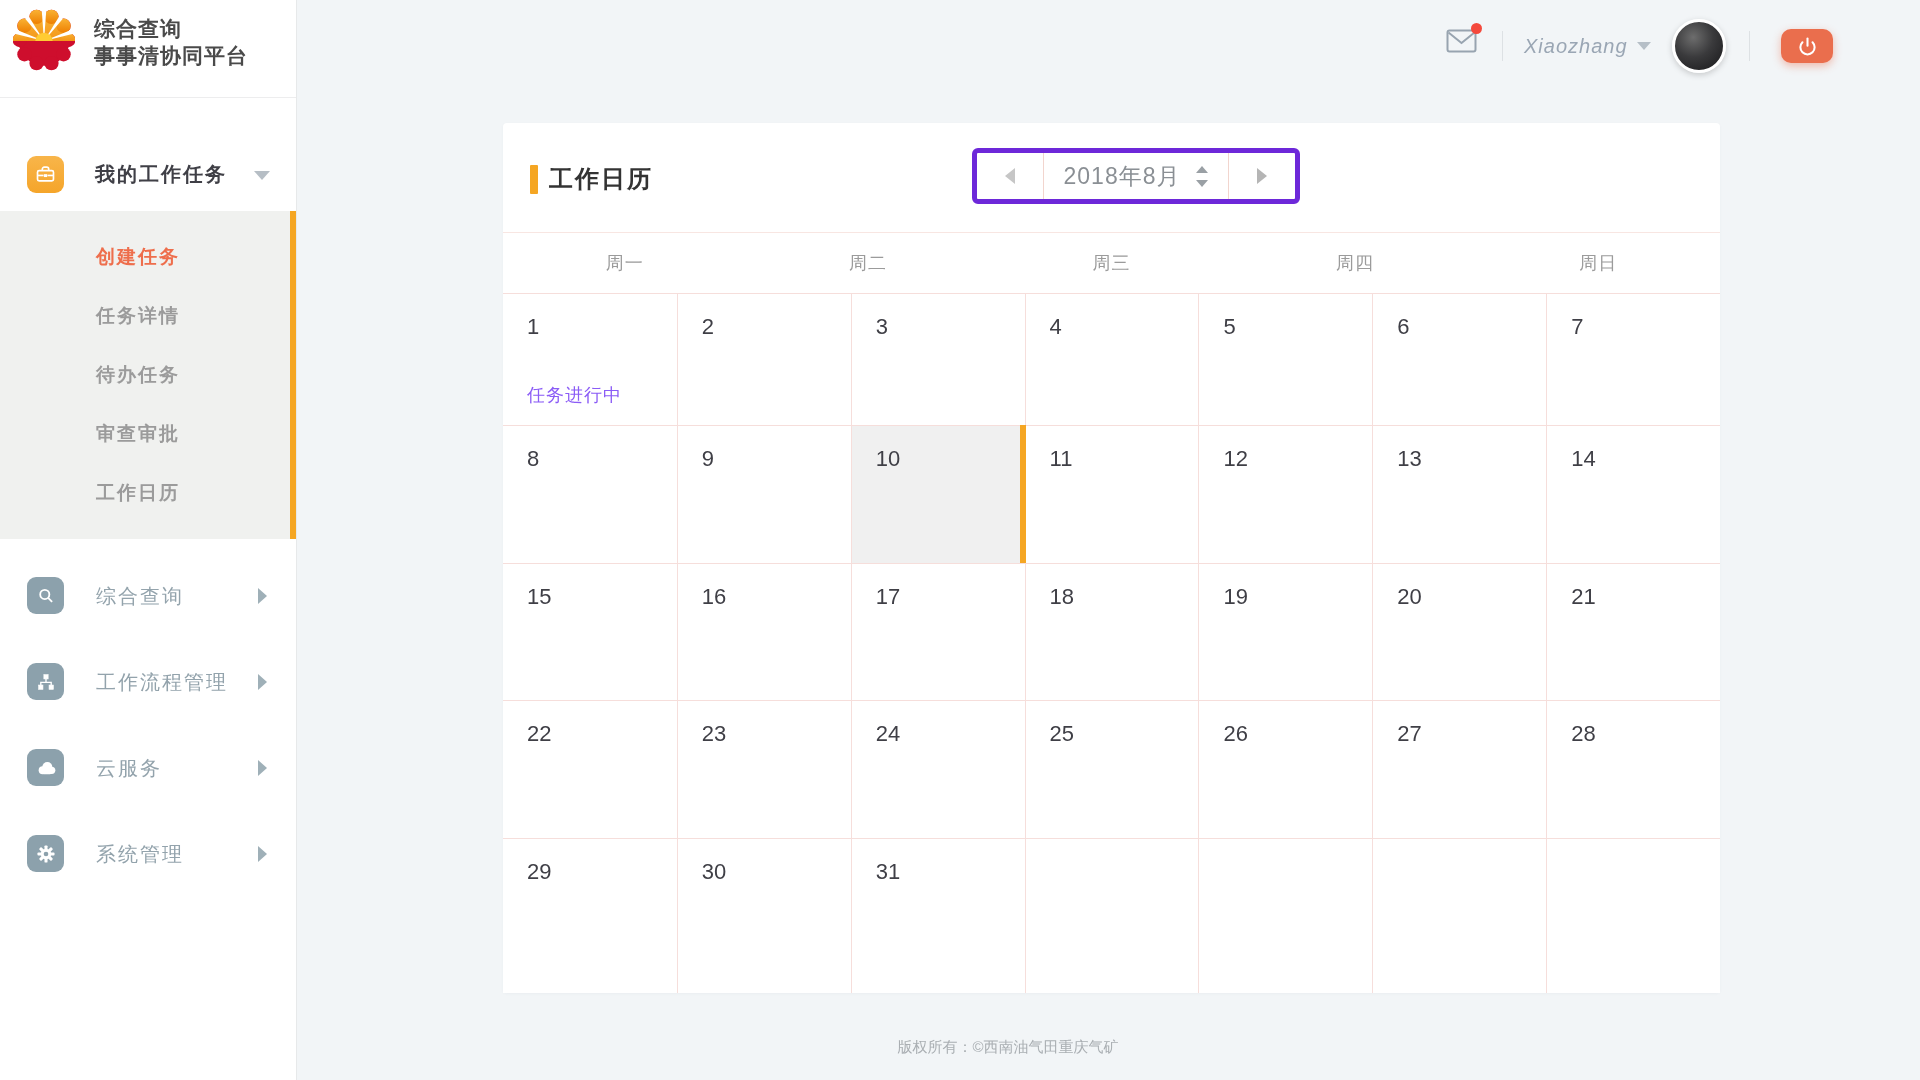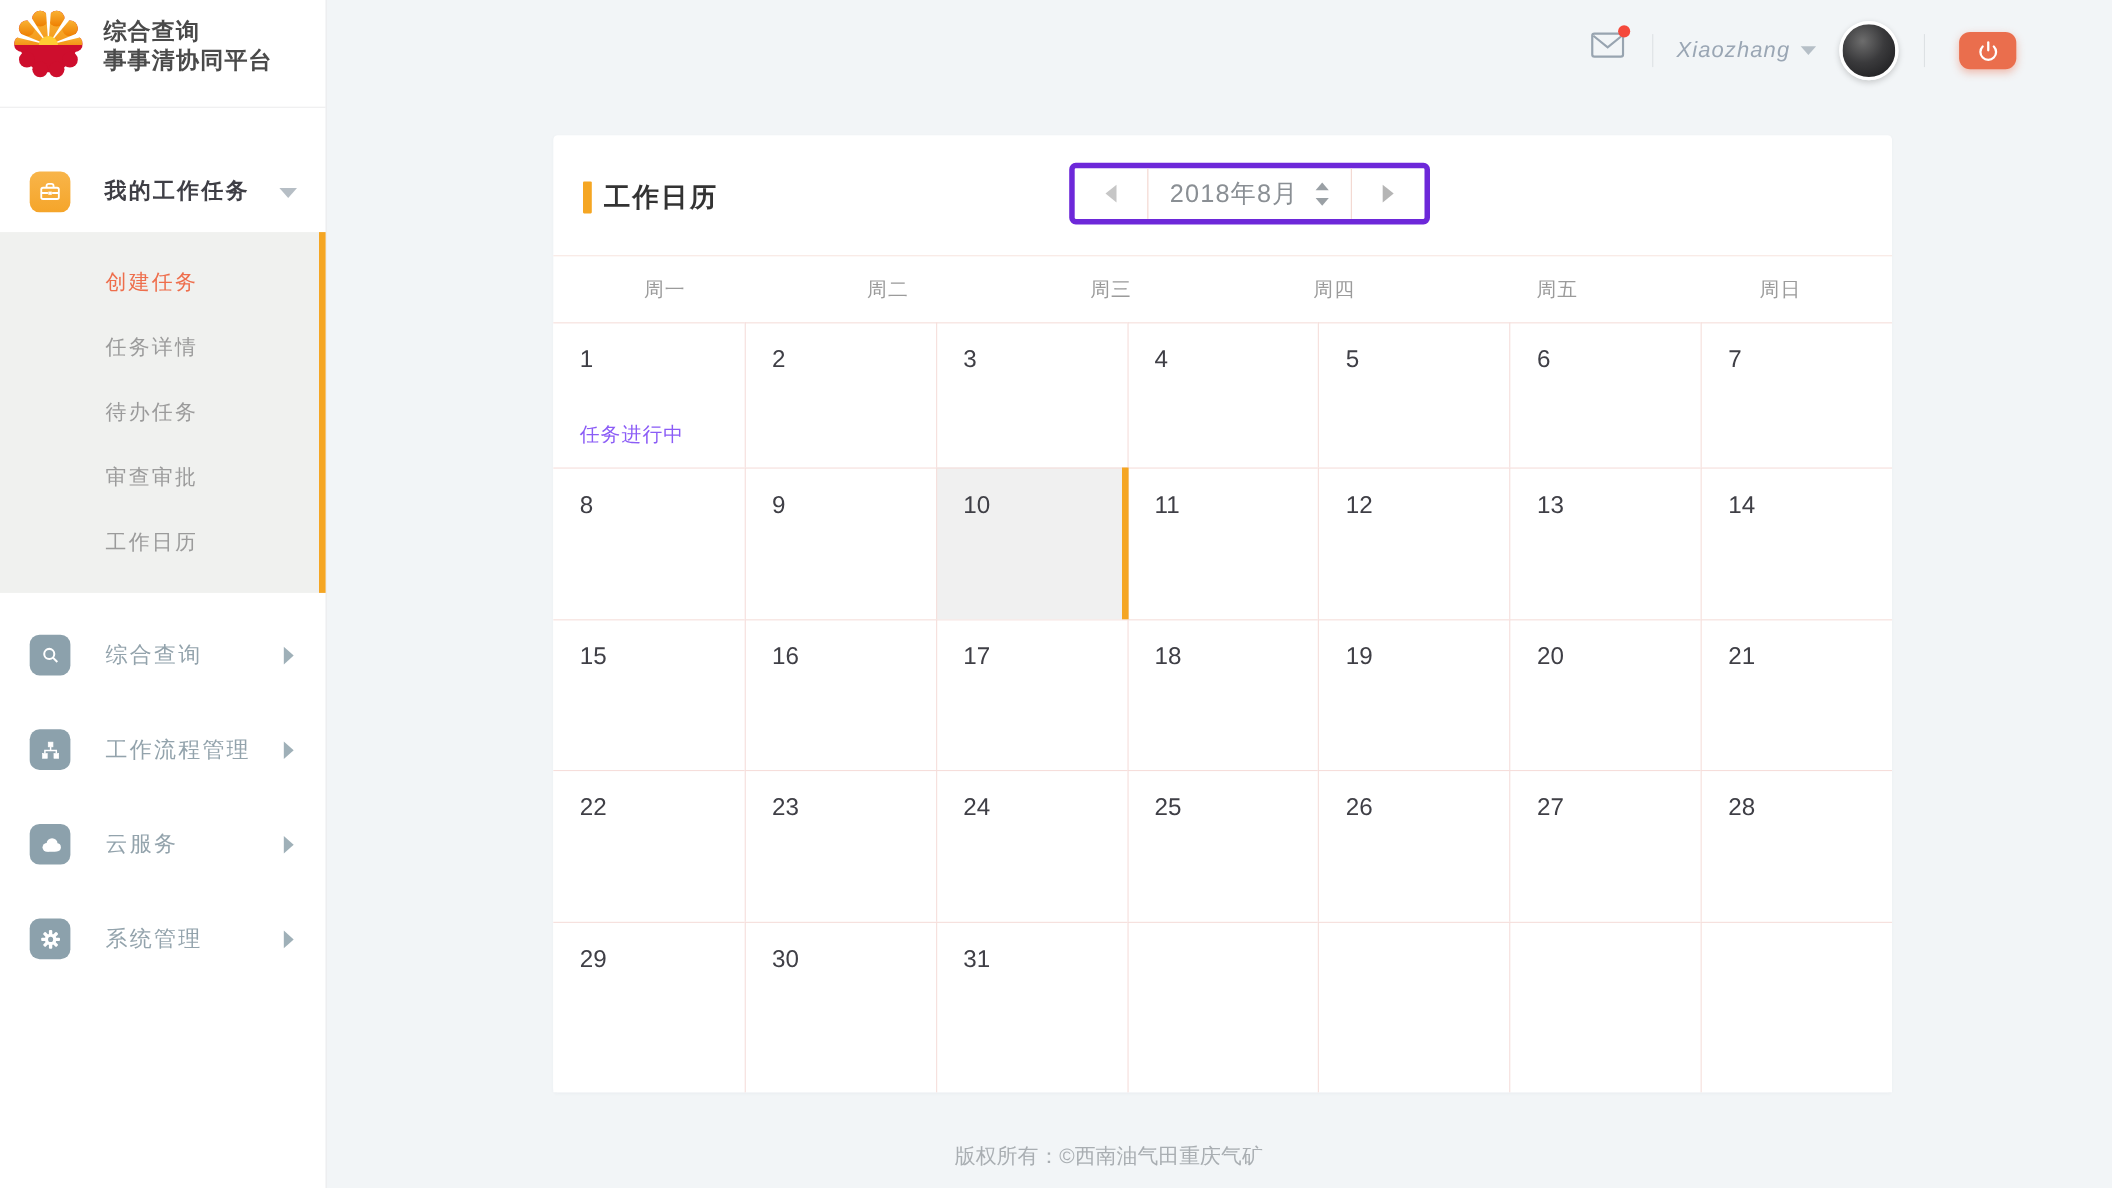--- a/index.html
+++ b/index.html
@@ -19,21 +19,21 @@
   .primary-row { margin-top:40px; height:73px; position:relative; cursor:pointer; }
   .primary-icon { position:absolute; left:27px; top:18px; width:37px; height:37px;
     border-radius:9px; background:linear-gradient(#f8b54a,#f5a52a);
     display:flex; align-items:center; justify-content:center; }
   .primary-label { position:absolute; left:95px; top:0; line-height:73px;
     font-size:20px; font-weight:600; color:#3f3f46; letter-spacing:2px; }
   .caret-down { width:0; height:0; border-left:8px solid transparent;
     border-right:8px solid transparent; border-top:9px solid #b6bec5; }
   .primary-row .caret-down { position:absolute; left:254px; top:33px; }
   .submenu { height:328px; background:#f0f1ef; position:relative;
-    display:flex; flex-direction:column; justify-content:space-evenly; }
+    display:flex; flex-direction:column; justify-content:space-evenly;font-weight:bold; }
   .submenu::after { content:""; position:absolute; right:0; top:0; bottom:0;
     width:6px; background:#f5a623; }
   .submenu-item { padding-left:96px; font-size:19px; color:#9b9b9b;
     letter-spacing:2px; cursor:pointer; }
   .submenu-item.active { color:#ee6e4c; }
   .section-items { padding-top:14px; }
   .section-item { height:86px; position:relative; cursor:pointer; }
   .section-icon { position:absolute; left:27px; top:24px; width:37px; height:37px;
     border-radius:9px; background:#8ca1ac; display:flex; align-items:center; justify-content:center; }
   .section-label { position:absolute; left:96px; top:0; line-height:86px;
@@ -94,21 +94,21 @@
   .day-cell.first-col { border-left:none; }
   .day-cell.highlighted { background:#f0f0f0; z-index:1; }
   .day-cell.highlighted::after { content:""; position:absolute; top:-1px; bottom:0;
     right:-1px; width:6px; background:#f5a623; }
   .day-num { position:absolute; left:24px; top:20px; font-size:22px;
     font-weight:500; color:#3f3f46; }
   .day-note { position:absolute; left:24px; bottom:18px; font-size:18px;
     color:#8b5cf6; letter-spacing:1px; }
   
   .footer { position:absolute; left:1008px; top:1038px; transform:translateX(-50%);
-    font-size:19px; color:#a9aeb2; white-space:nowrap; }
+    font-size:15px; color:#a9aeb2; white-space:nowrap; }
 </style>
 </head>
 <body>
 
 <div class="sidebar">
   <div class="logo-row">
     <svg width="62" height="62" viewBox="0 0 64 64">
       <defs>
         <linearGradient id="og" x1="0" y1="0" x2="0" y2="1">
           <stop offset="0" stop-color="#F9B234"></stop>
@@ -272,21 +272,20 @@
       <button class="mc-btn mc-next">
         <span class="tri-right"></span>
       </button>
     </div>
   </div>
   <div class="weekday-row">
     <div class="weekday">周一</div>
     <div class="weekday">周二</div>
     <div class="weekday">周三</div>
     <div class="weekday">周四</div>
-    <div class="weekday">周五</div>
     <div class="weekday">周日</div>
   </div>
   <div class="calendar-grid">
       <div class="day-cell first-col">
         <div class="day-num">1</div>
         <div class="day-note">任务进行中</div>
       </div>
       <div class="day-cell">
         <div class="day-num">2</div>
       </div>

